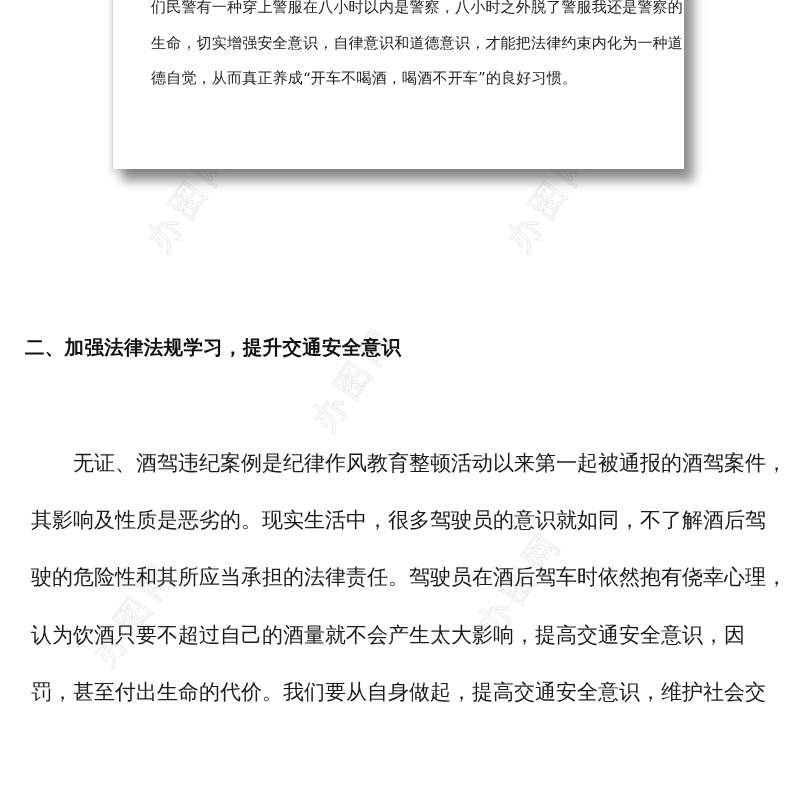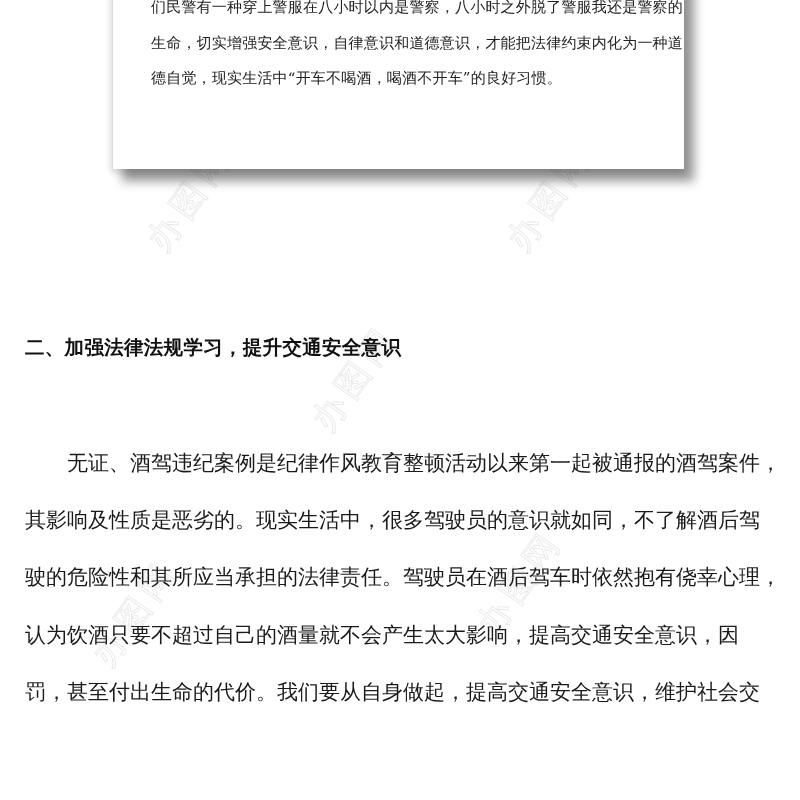--- a/index.html
+++ b/index.html
@@ -25,21 +25,21 @@
     position:absolute; left:25px; top:334px;
     font-family:"DejaVu Sans","Liberation Sans",sans-serif;
     font-weight:bold; font-size:19.5px; color:#111;
     white-space:nowrap; letter-spacing:0.3px;text-align:right;
   }
   .body-lines {
     position:absolute; left:25px; top:435px; width:760px;
     font-size:21px; line-height:57.2px; color:#1a1a1a;
     white-space:nowrap;
   }
-  .body-line { height:57.2px; }
+  .body-line { height:57.2px;margin-left:6px; }
   .body-line.indent { padding-left:42px; }
   .wm {
     position:absolute; font-family:"DejaVu Sans","Liberation Sans",sans-serif;
     font-size:34px; color:transparent;
     -webkit-text-stroke:1px rgba(0,0,0,0.09);
     transform:rotate(-55deg); white-space:nowrap; pointer-events:none;
     letter-spacing:6px;
   }
 </style>
 </head>
@@ -48,21 +48,21 @@
 <div class="wm" style="left:130px;top:175px;">办图网</div>
 <div class="wm" style="left:490px;top:175px;">办图网</div>
 <div class="wm" style="left:295px;top:355px;">办图网</div>
 <div class="wm" style="left:460px;top:560px;">办图网</div>
 <div class="wm" style="left:75px;top:590px;">办图网</div>
 
 <div class="card">
   <div class="card-lines">
     <div class="card-line">们民警有一种穿上警服在八小时以内是警察，八小时之外脱了警服我还是警察的</div>
     <div class="card-line">生命，切实增强安全意识，自律意识和道德意识，才能把法律约束内化为一种道</div>
-    <div class="card-line">德自觉，现实生活中“开车不喝酒，喝酒不开车”的良好习惯。</div>
+    <div class="card-line">德自觉，从而真正养成“开车不喝酒，喝酒不开车”的良好习惯。</div>
   </div>
 </div>
 
 <div class="heading">二、加强法律法规学习，提升交通安全意识</div>
 
 <div class="body-lines">
   <div class="body-line indent">无证、酒驾违纪案例是纪律作风教育整顿活动以来第一起被通报的酒驾案件，</div>
   <div class="body-line">其影响及性质是恶劣的。现实生活中，很多驾驶员的意识就如同，不了解酒后驾</div>
   <div class="body-line">驶的危险性和其所应当承担的法律责任。驾驶员在酒后驾车时依然抱有侥幸心理，</div>
   <div class="body-line">认为饮酒只要不超过自己的酒量就不会产生太大影响，提高交通安全意识，因</div>

